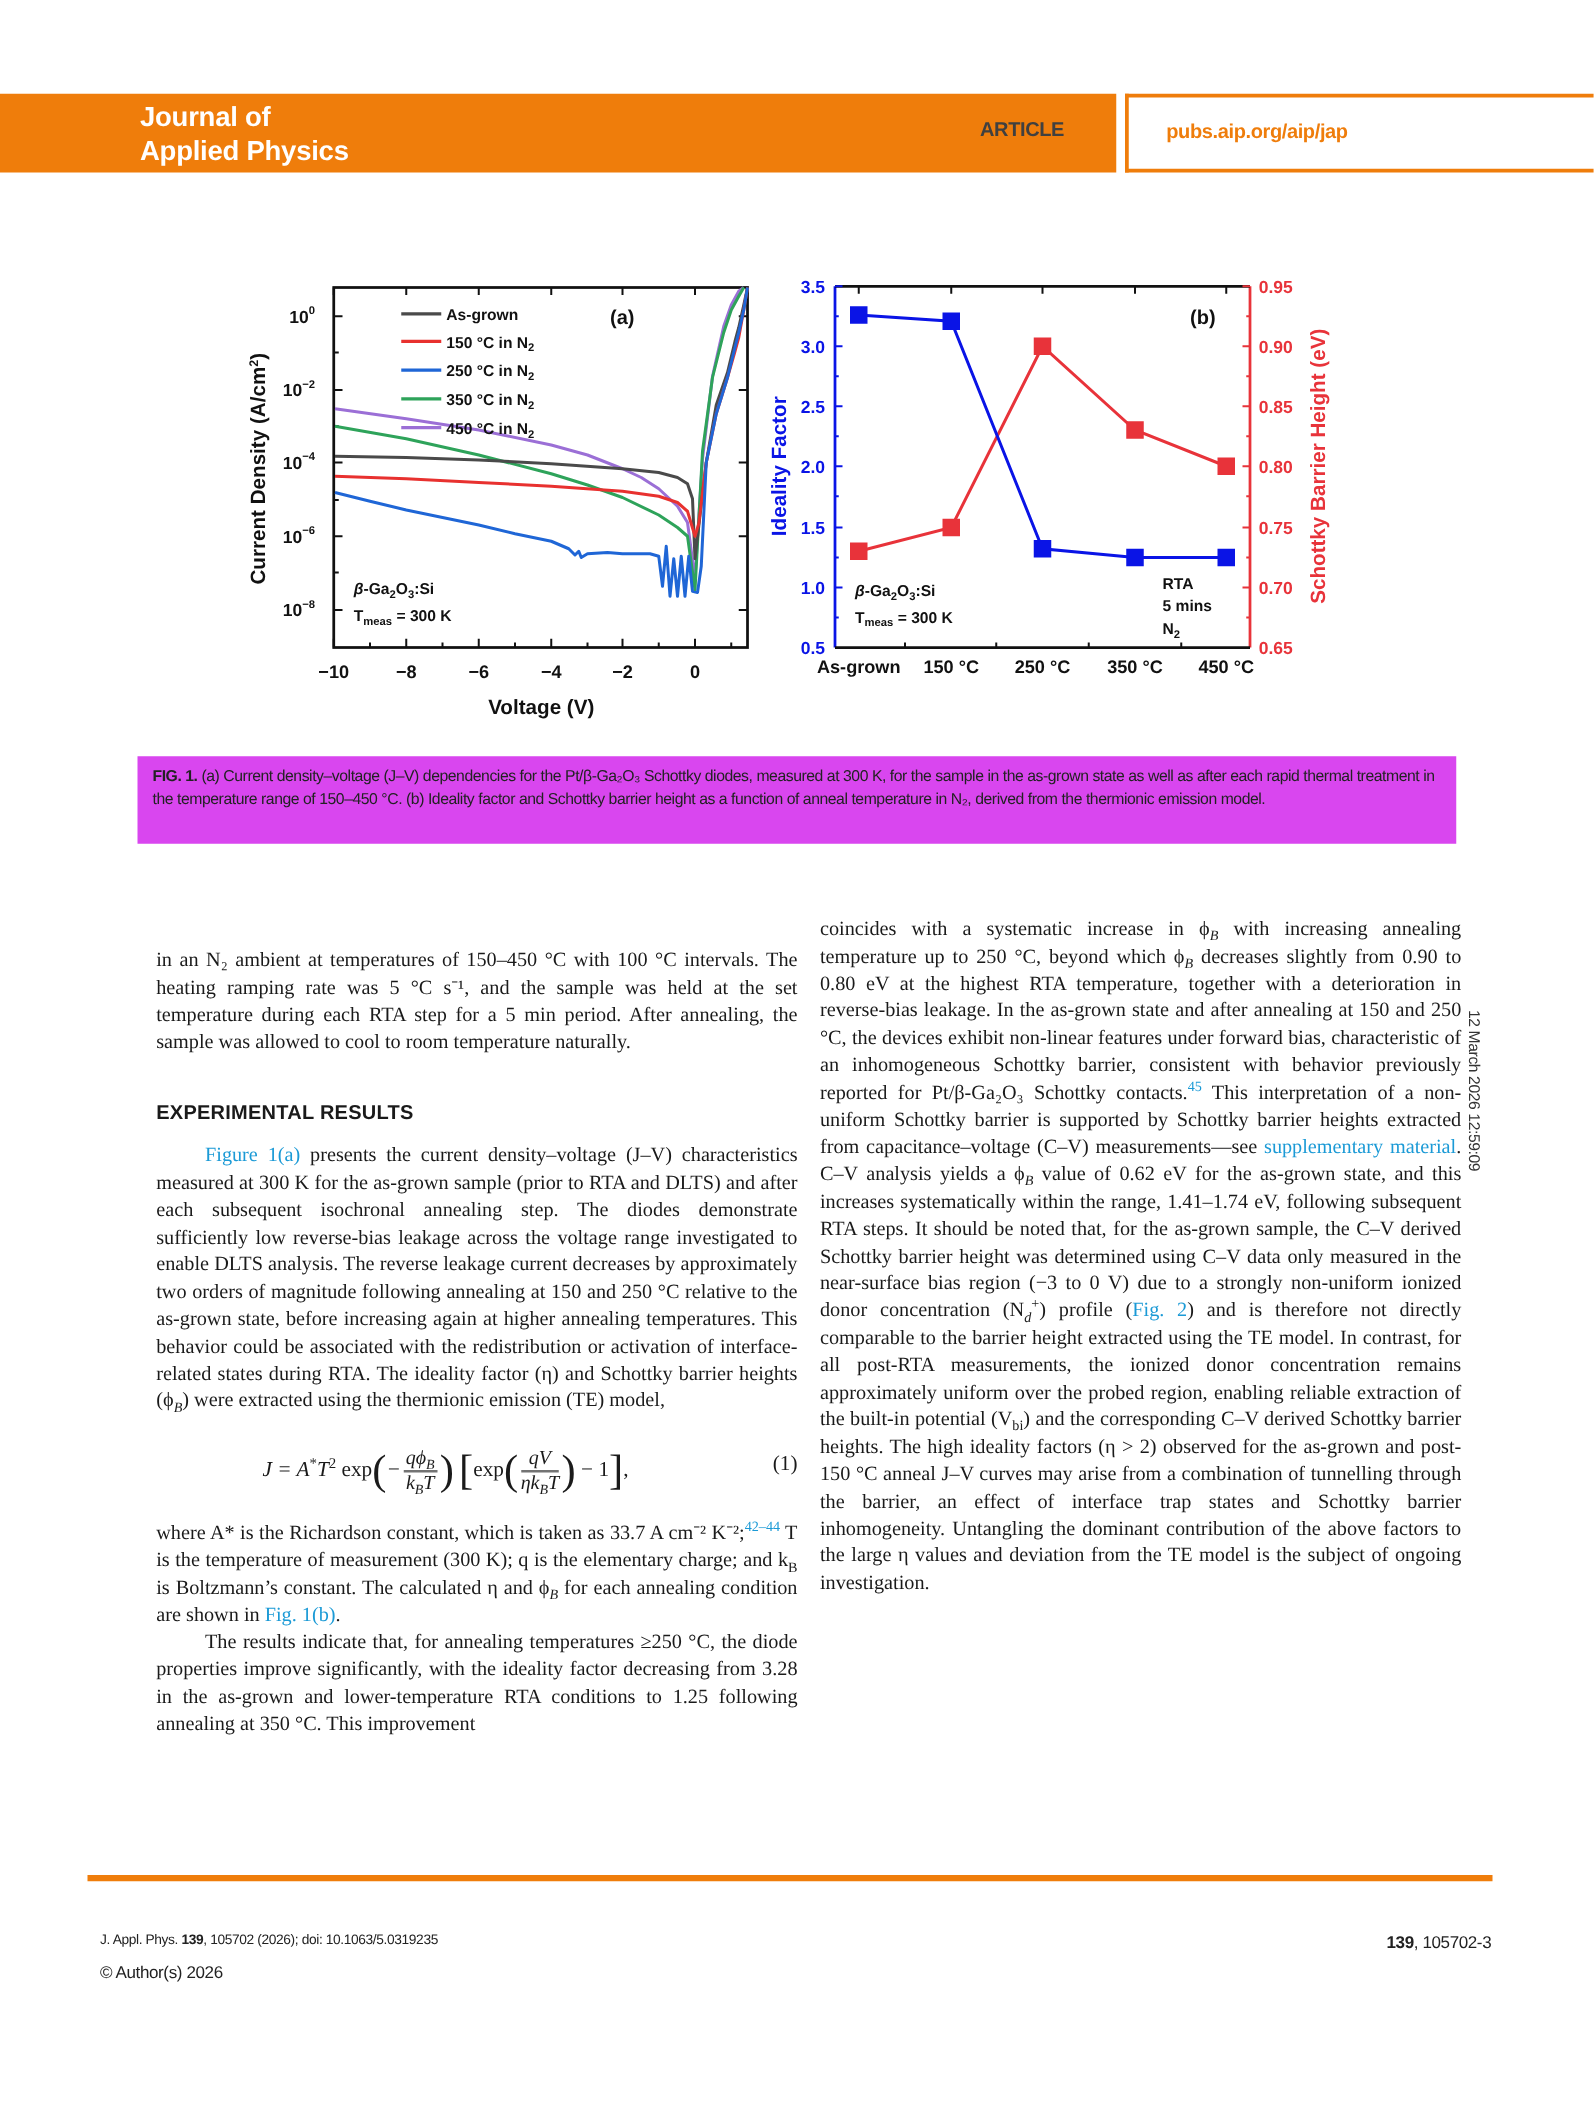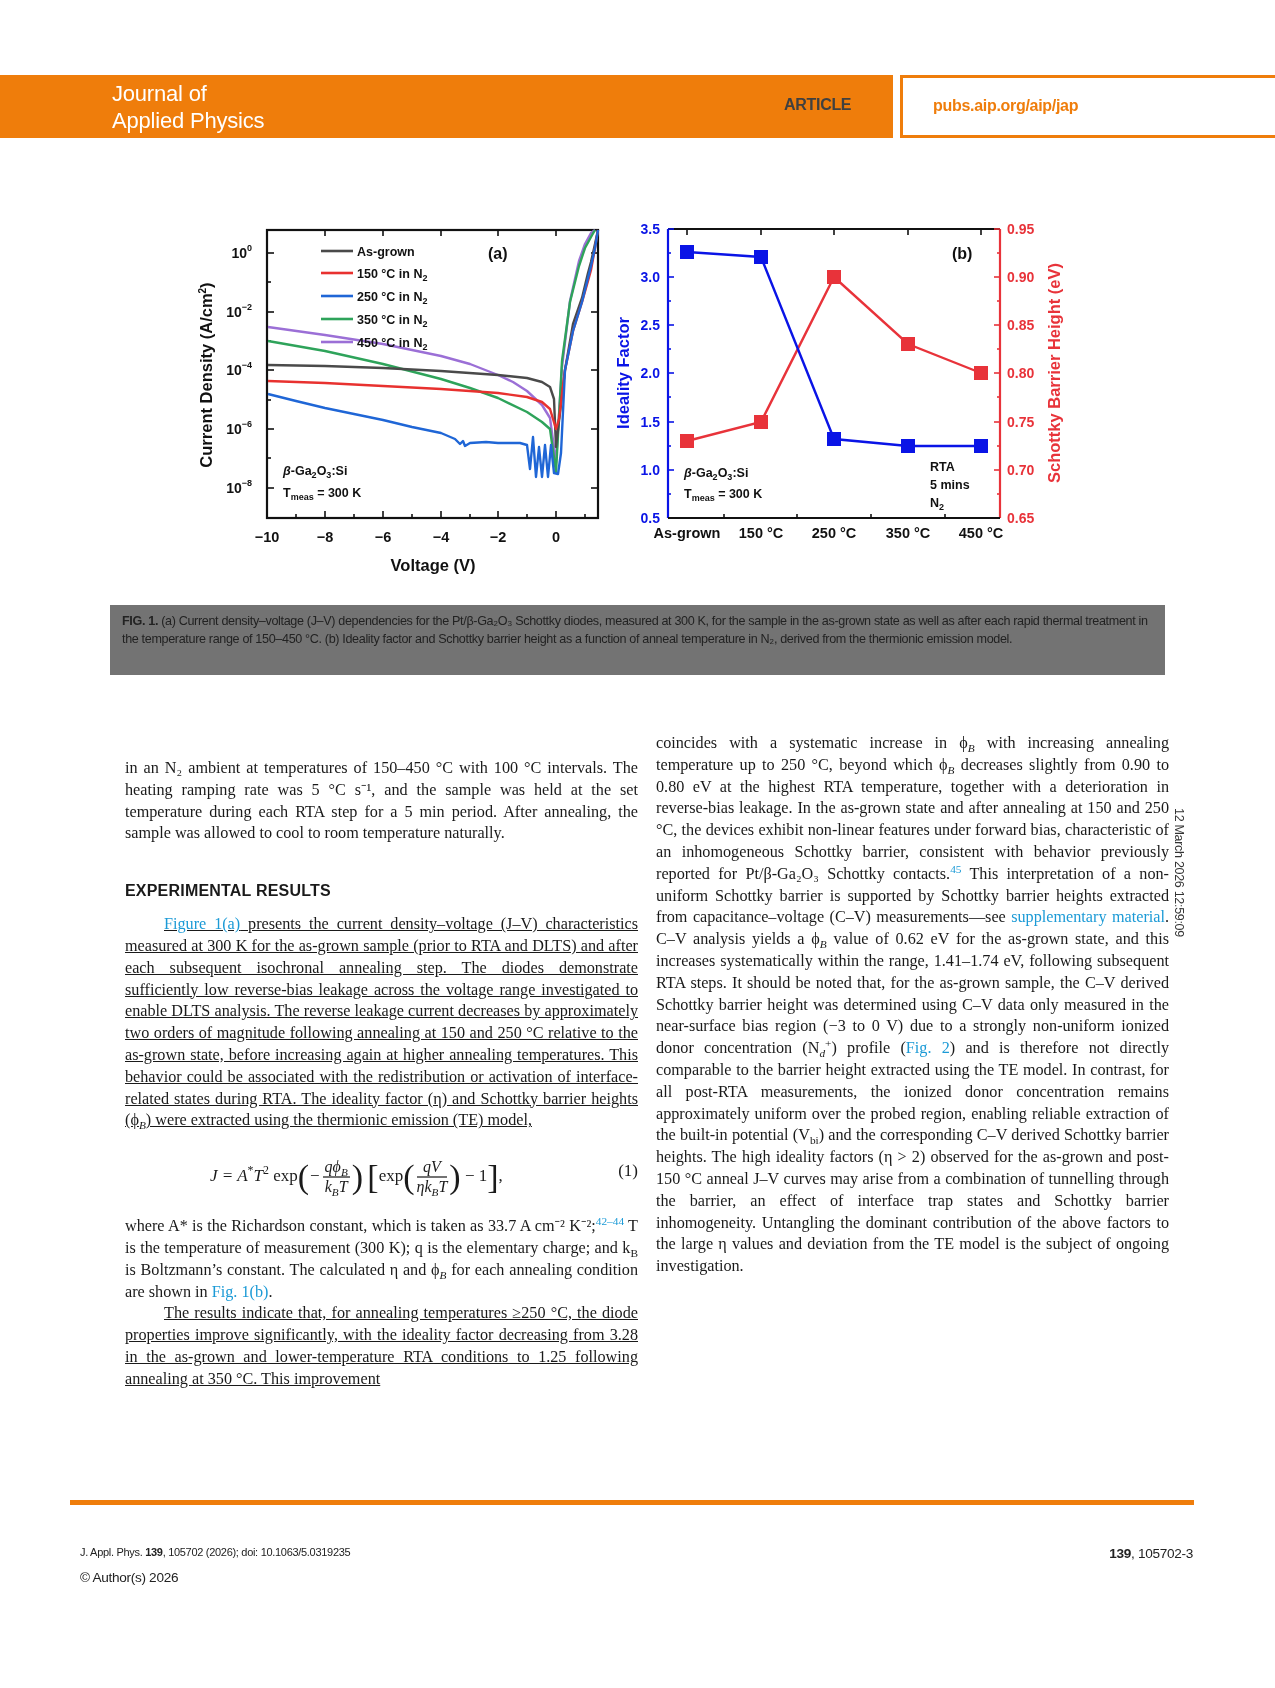--- a/index.html
+++ b/index.html
@@ -1,40 +1,40 @@
 <!DOCTYPE html>
 <html><head>
 <meta charset="utf-8">
 <style>
   * { box-sizing: border-box; margin: 0; padding: 0; }
   html, body { width: 1275px; height: 1688px; background: #ffffff; overflow: hidden; }
   body { position: relative; font-family: "Liberation Serif", serif; color: #1a1a1a; }
 
   
   .hdr-band { position: absolute; left: 0; top: 75px; width: 893px; height: 63px; background: #ef7d0b; }
-  .hdr-journal { position: absolute; left: 112px; top: 80px; color: #fff; font-family: "Liberation Sans", sans-serif; font-size: 22px; line-height: 27px; font-weight: normal; letter-spacing: -0.2px; }
+  .hdr-journal { position: absolute; left: 112px; top: 80px; color: #fff; font-family: "Liberation Sans", sans-serif; font-size: 22px; line-height: 27px; font-weight: bold; letter-spacing: -0.2px; }
   .hdr-article { position: absolute; left: 784px; top: 96px; color: #404040; font-family: "Liberation Sans", sans-serif; font-size: 16px; font-weight: bold; letter-spacing: -0.3px; }
   .hdr-urlbox { position: absolute; left: 900px; top: 75px; width: 375px; height: 63px; border: 3px solid #ef7d0b; border-right: none; background: #fff; }
   .hdr-url { position: absolute; left: 933px; top: 97px; color: #ef7d0b; font-family: "Liberation Sans", sans-serif; font-size: 16px; font-weight: bold; letter-spacing: -0.3px; }
 
   
   .figure { position: absolute; left: 190px; top: 215px; width: 900px; height: 370px; }
   .figure svg { position: absolute; left: 0; top: 0; }
   .ax-txt { font-family: "Liberation Sans", sans-serif; font-weight: bold; }
 
   
-  .caption { position: absolute; left: 110px; top: 605px; width: 1055px; height: 70px; background: #737373; padding: 7px 12px 6px 12px; font-family: "Liberation Sans", sans-serif; font-size: 12.6px; line-height: 18px; color: #222; letter-spacing: -0.35px; }
+  .caption { position: absolute; left: 110px; top: 605px; width: 1055px; height: 70px; background: #d946ef; padding: 7px 12px 6px 12px; font-family: "Liberation Sans", sans-serif; font-size: 12.6px; line-height: 18px; color: #222; letter-spacing: -0.35px; }
   .caption b { font-weight: bold; }
 
   
   .col { position: absolute; top: 733px; width: 513px; font-size: 16.2px; line-height: 21.8px; text-align: justify; color: #1a1a1a; }
   .col-left { left: 125px; margin-top: 25px; }
   .col-right { left: 656px; }
   .col p { margin: 0; }
-  .col p.indent { text-indent: 39px; text-decoration: underline; }
+  .col p.indent { text-indent: 39px; }
   .link { color: #1b9ad6; }
   .sec-head { font-family: "Liberation Sans", sans-serif; font-weight: bold; font-size: 16px; letter-spacing: 0.2px; margin: 35px 0 13px 0; line-height: 21px; }
   .eq { position: relative; height: 58px; margin: 14px 0 12px 0; font-size: 17px; }
   .eq-body { position: absolute; left: 85px; top: 12px; font-style: italic; white-space: nowrap; }
   .eq-num { position: absolute; right: 0; top: 14px; font-style: normal; }
   .frac { display: inline-block; vertical-align: middle; text-align: center; margin: 0 2px; }
   .frac span { display: block; line-height: 18px; font-size: 16px; }
   .frac .num { border-bottom: 2px solid #737373; padding: 0 2px; }
   .paren { font-size: 34px; font-style: normal; vertical-align: middle; line-height: 30px; font-weight: 200; }
   .up { font-style: normal; }

